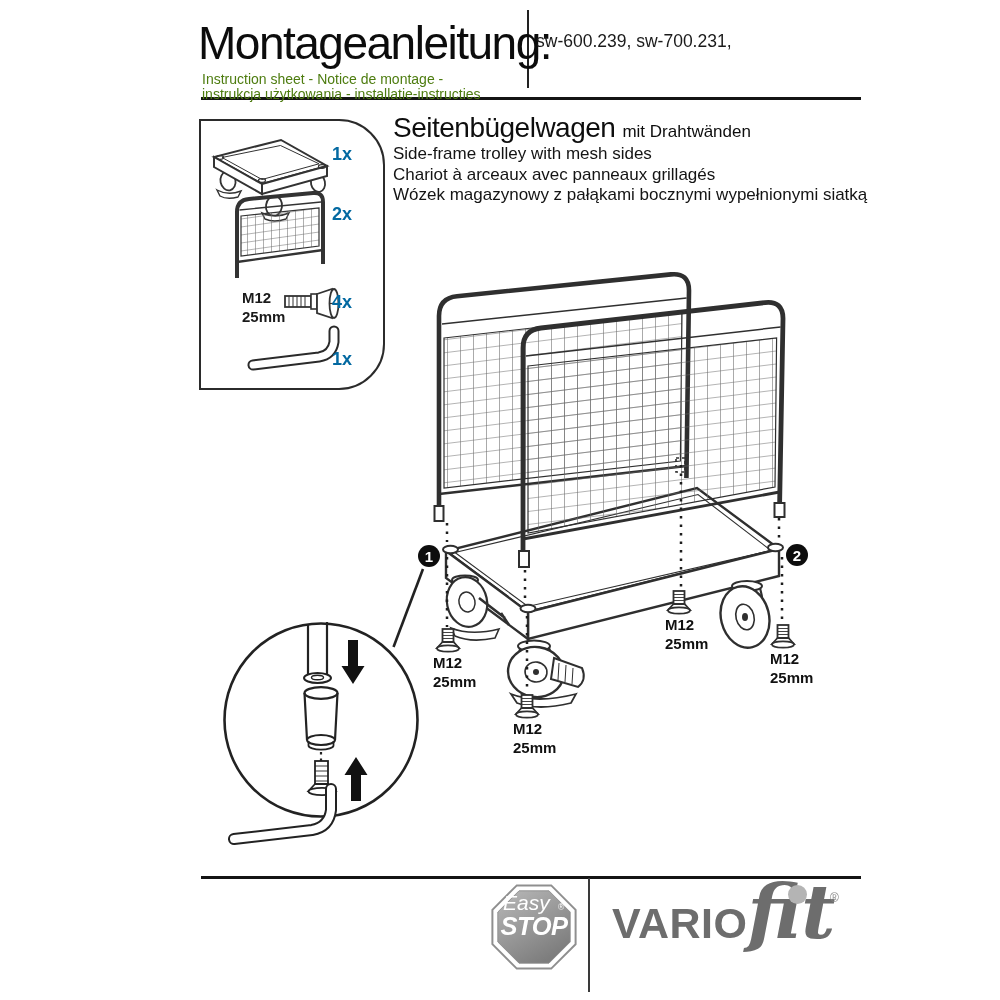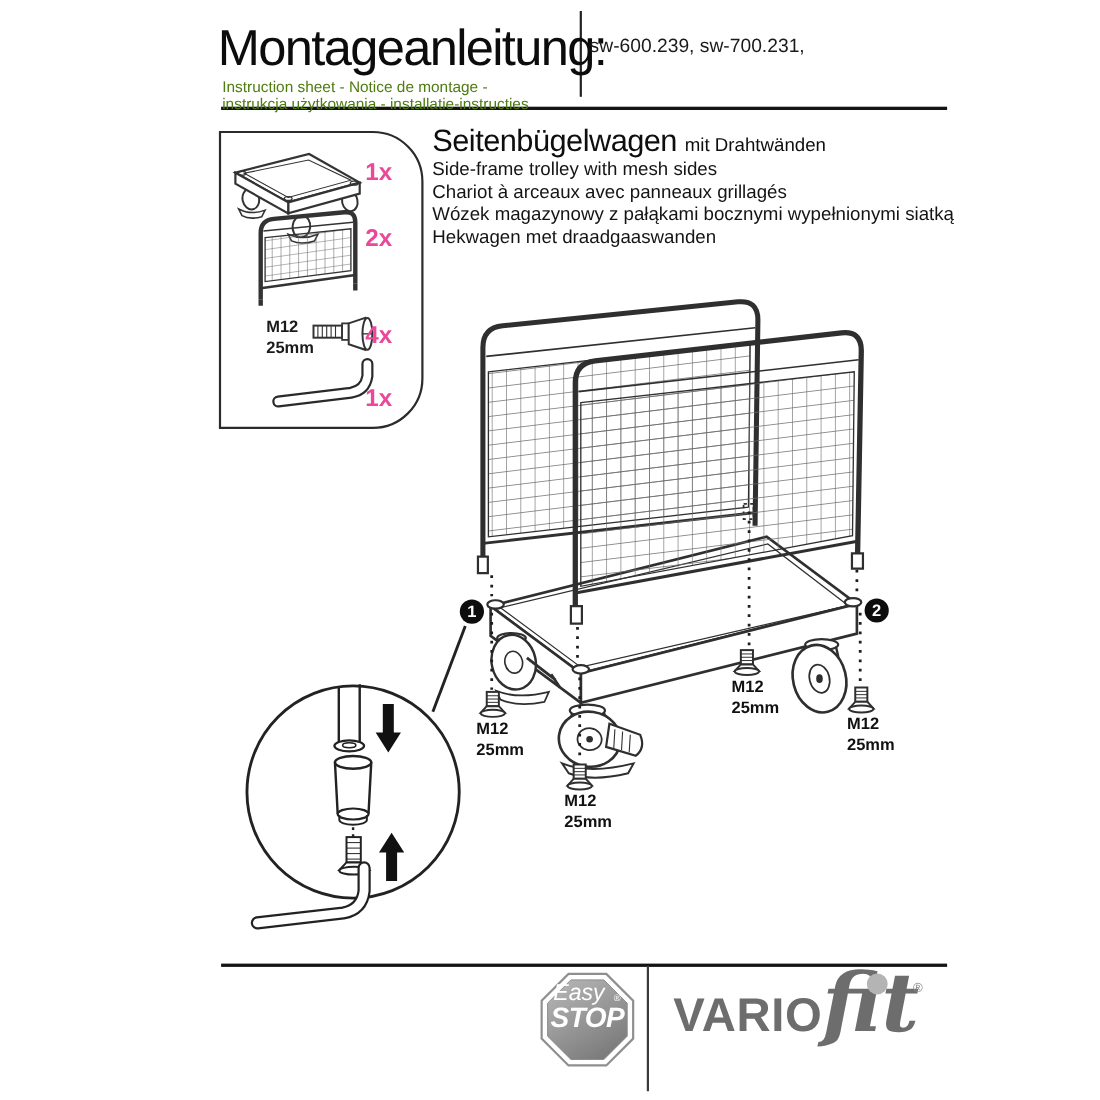--- a/index.html
+++ b/index.html
@@ -10,21 +10,21 @@
   .txt{z-index:2;}
   
   .h-title{left:167px;top:16px;font-size:46px;letter-spacing:-1.5px;color:#0c0c0c;white-space:nowrap;}
   .h-sub{left:171px;font-size:14px;color:#4d7c0f;white-space:nowrap;}
   .h-vdiv{left:496px;top:10px;width:2px;height:78px;background:#222;}
   .h-sku{left:505px;top:31px;font-size:17.5px;line-height:21px;color:#1a1a1a;white-space:nowrap;}
   .rule{left:170px;width:660px;background:#141414;}
   
   .pbox{left:168px;top:119px;width:182px;height:267px;border:2.5px solid #2b2b2b;
         border-radius:0 46px 46px 0;}
-  .qty{left:301px;width:46px;font-size:22px;font-weight:600;color:#ec4899;}
+  .qty{left:301px;width:46px;font-size:18px;font-weight:600;color:#0369a1;}
   .plabel{left:211px;top:288px;font-size:15px;font-weight:600;line-height:19px;color:#1a1a1a;}
   
   .p-title{left:362px;top:112px;white-space:nowrap;text-align:center;}
   .p-title .big{font-size:28px;letter-spacing:-0.5px;color:#0e0e0e;}
   .p-title .small{font-size:17px;margin-left:7px;color:#0e0e0e;}
   .p-tr{left:362px;font-size:17px;line-height:20.5px;color:#141414;white-space:nowrap;}
   
   .cal{font-size:15px;font-weight:600;line-height:18.5px;color:#111;white-space:nowrap;}
   .marker{width:22px;height:22px;border-radius:50%;background:#0d0d0d;color:#fff;
           font-size:15px;font-weight:700;display:flex;align-items:center;justify-content:center;z-index:3;}
@@ -236,21 +236,20 @@
     <div>M12</div>
     <div>25mm</div>
   </div>
 
   <div class="abs txt p-title">
     <span class="big">Seitenbügelwagen</span><span class="small">mit Drahtwänden</span>
   </div>
   <div class="abs txt p-tr" style="top:144px">Side-frame trolley with mesh sides</div>
   <div class="abs txt p-tr" style="top:164.5px">Chariot à arceaux avec panneaux grillagés</div>
   <div class="abs txt p-tr" style="top:185px">Wózek magazynowy z pałąkami bocznymi wypełnionymi siatką</div>
-  <div class="abs txt p-tr" style="top:205.5px">Hekwagen met draadgaaswanden</div>
 
   <div class="abs marker" style="left:387px;top:545px">1</div>
   <div class="abs marker" style="left:755px;top:544px">2</div>
 
   <div class="abs txt cal" style="left:402px;top:654px">
     <div>M12</div>
     <div>25mm</div>
   </div>
   <div class="abs txt cal" style="left:482px;top:720px">
     <div>M12</div>

